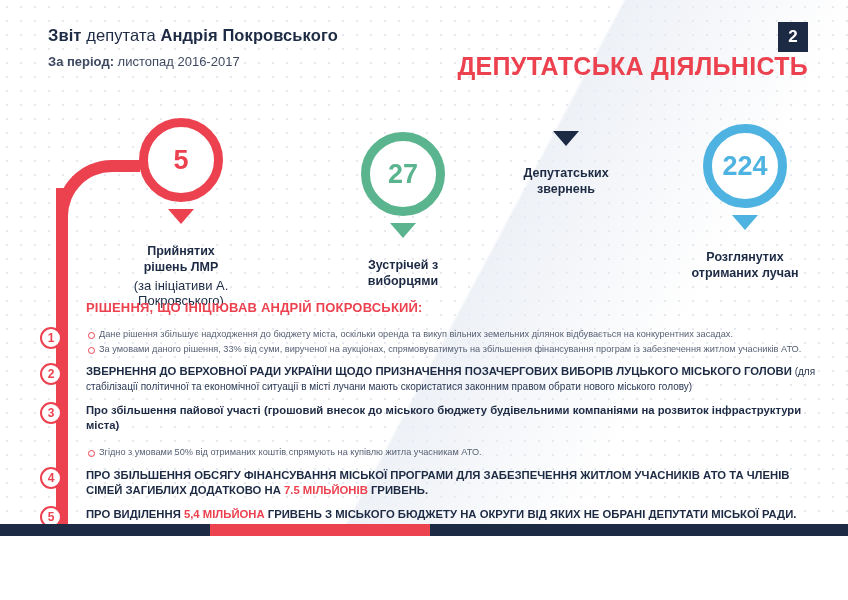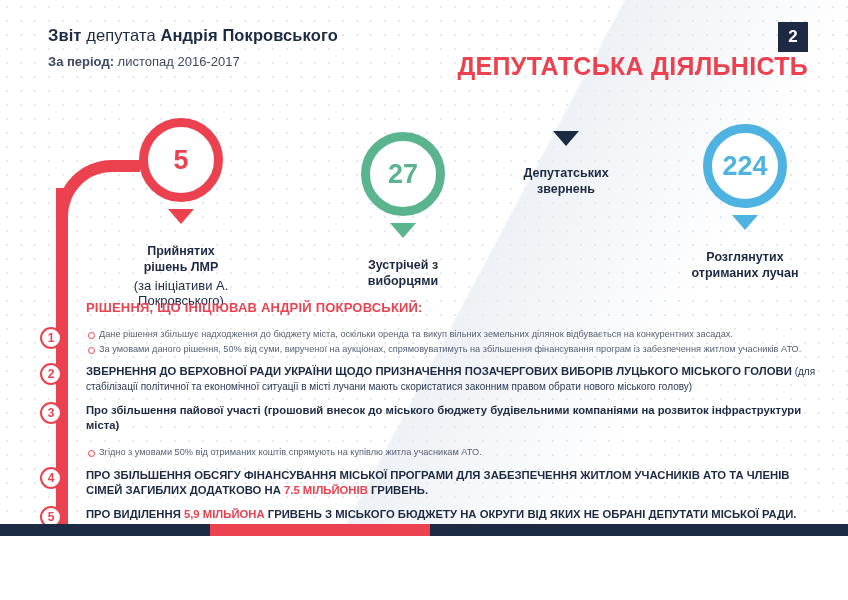--- a/index.html
+++ b/index.html
@@ -213,21 +213,21 @@
 
   </div>
 
   <div class="decisions">
     <div class="dec-head">РІШЕННЯ, ЩО ІНІЦІЮВАВ АНДРІЙ ПОКРОВСЬКИЙ:</div>
 
     <div class="item">
       <div class="num-badge">1</div>
       <div class="bullets">
         <div class="bullet">Дане рішення збільшує надходження до бюджету міста, оскільки оренда та викуп вільних земельних ділянок відбувається на конкурентних засадах.</div>
-        <div class="bullet">За умовами даного рішення, 50% від суми, вирученої на аукціонах, спрямовуватимуть на збільшення фінансування програм із забезпечення житлом учасників АТО.</div>
+        <div class="bullet">За умовами даного рішення, 33% від суми, вирученої на аукціонах, спрямовуватимуть на збільшення фінансування програм із забезпечення житлом учасників АТО.</div>
       </div>
     </div>
 
     <div class="item">
       <div class="num-badge">2</div>
       <div class="item-title"><span>ЗВЕРНЕННЯ ДО ВЕРХОВНОЇ РАДИ УКРАЇНИ ЩОДО ПРИЗНАЧЕННЯ ПОЗАЧЕРГОВИХ ВИБОРІВ ЛУЦЬКОГО МІСЬКОГО ГОЛОВИ</span><span class="plain"> (для стабілізації політичної та економічної ситуації в місті лучани мають скористатися законним правом обрати нового міського голову)</span></div>
     </div>
 
     <div class="item">
       <div class="num-badge">3</div>
@@ -237,21 +237,21 @@
       </div>
     </div>
 
     <div class="item">
       <div class="num-badge">4</div>
       <div class="item-title"><span>ПРО ЗБІЛЬШЕННЯ ОБСЯГУ ФІНАНСУВАННЯ МІСЬКОЇ ПРОГРАМИ ДЛЯ ЗАБЕЗПЕЧЕННЯ ЖИТЛОМ УЧАСНИКІВ АТО ТА ЧЛЕНІВ СІМЕЙ ЗАГИБЛИХ ДОДАТКОВО НА </span><span class="hl">7.5 МІЛЬЙОНІВ</span><span> ГРИВЕНЬ.</span></div>
     </div>
 
     <div class="item">
       <div class="num-badge">5</div>
-      <div class="item-title"><span>ПРО ВИДІЛЕННЯ </span><span class="hl">5,9 МІЛЬЙОНА</span><span> ГРИВЕНЬ  З МІСЬКОГО БЮДЖЕТУ НА ОКРУГИ ВІД ЯКИХ НЕ ОБРАНІ ДЕПУТАТИ МІСЬКОЇ РАДИ.</span></div>
+      <div class="item-title"><span>ПРО ВИДІЛЕННЯ </span><span class="hl">5,4 МІЛЬЙОНА</span><span> ГРИВЕНЬ  З МІСЬКОГО БЮДЖЕТУ НА ОКРУГИ ВІД ЯКИХ НЕ ОБРАНІ ДЕПУТАТИ МІСЬКОЇ РАДИ.</span></div>
     </div>
 
   </div>
 
   <div class="footer">
     <i class="f1"></i>
     <i class="f2"></i>
     <i class="f3"></i>
   </div>
 

